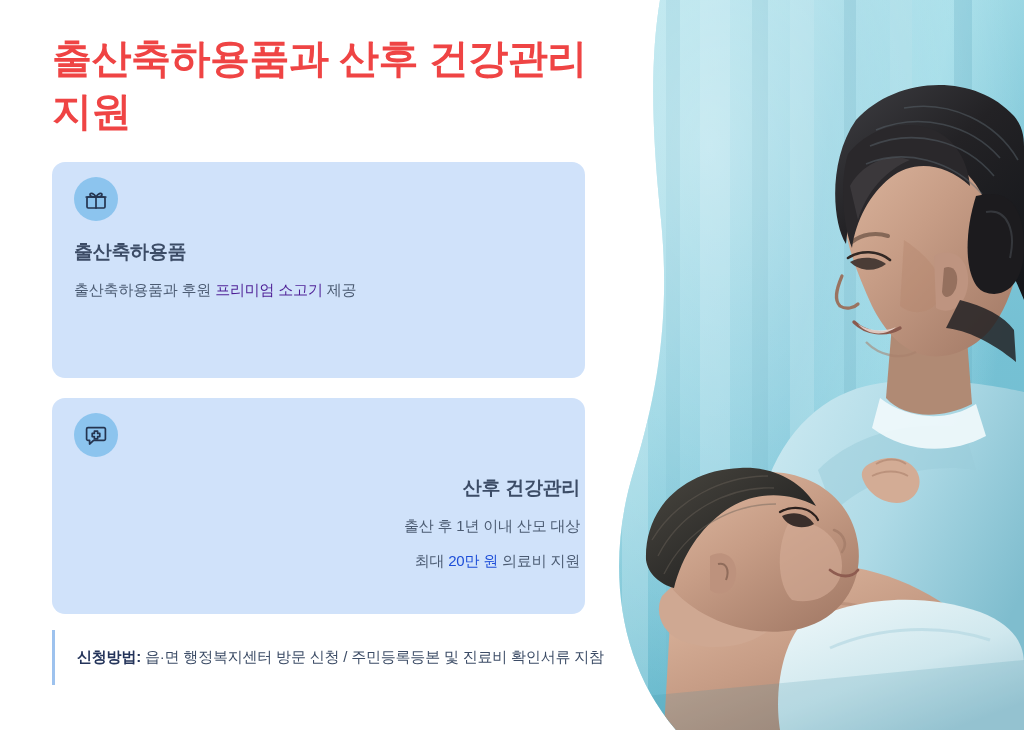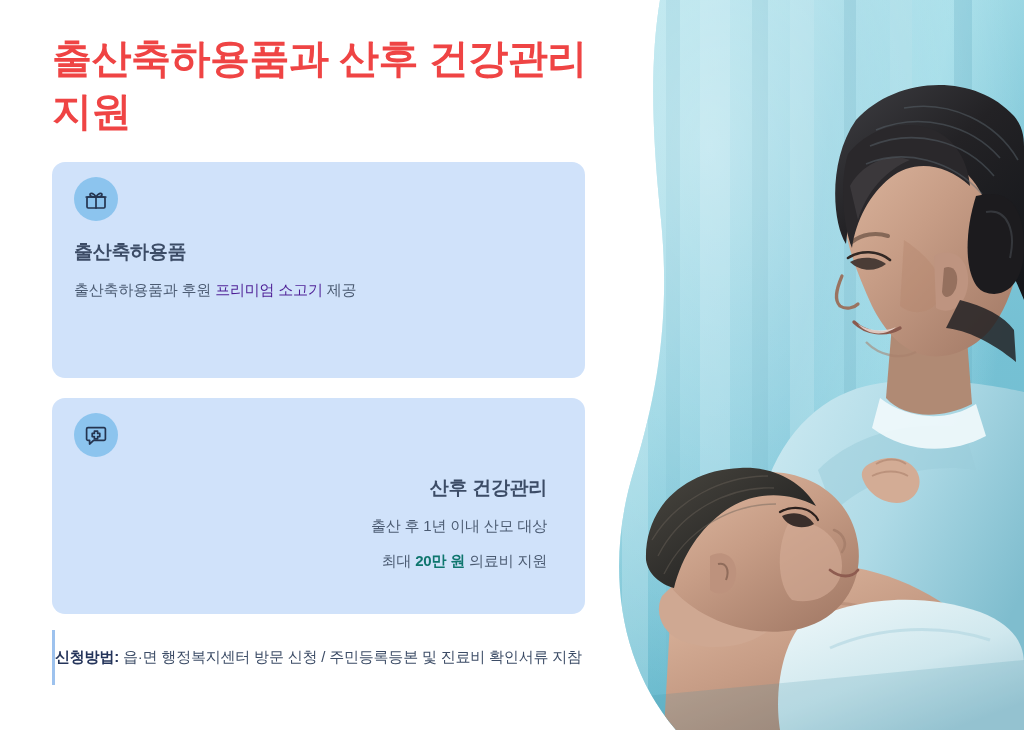--- a/index.html
+++ b/index.html
@@ -46,21 +46,21 @@
     letter-spacing: -0.5px;
     color: #ef4444;
   }
 
   .card {
     position: absolute;
     left: 52px;
     width: 533px;
     background: #D0E2FA;
     border-radius: 13px;
-    padding: 15px 38px 18px 22px;
+    padding: 15px 5px 18px 22px;
   }
   #card-0 { top: 162px; height: 216px; }
   #card-1 { top: 398px; height: 216px; text-align: right; }
 
   .icon-badge {
     width: 44px;
     height: 44px;
     border-radius: 50%;
     background: #8CC4EE;
     display: flex;
@@ -80,28 +80,29 @@
 
   .card-line {
     font-size: 15px;
     line-height: 1.55;
     color: #4B5B72;
     letter-spacing: -0.2px;
     margin-bottom: 12px;
   }
   .card-line:last-child { margin-bottom: 0; }
   .card-line b { font-weight: 400; color: #4c1d95; }
-  .card-line .hl { font-weight: 700; color: #0f766e; }
+  .card-line .hl { font-weight: 400; color: #1d4ed8; }
 
   
   .footer-note {
     position: absolute;
     left: 52px;
     top: 630px;
     width: 560px;
+    padding-left: 22px;
     border-left: 3px solid #9DC2EE;
     min-height: 55px;
     display: flex;
     align-items: center;
   }
   .footer-text {
     font-size: 15px;
     line-height: 1.5;
     color: #3C4C66;
     letter-spacing: -0.2px;

